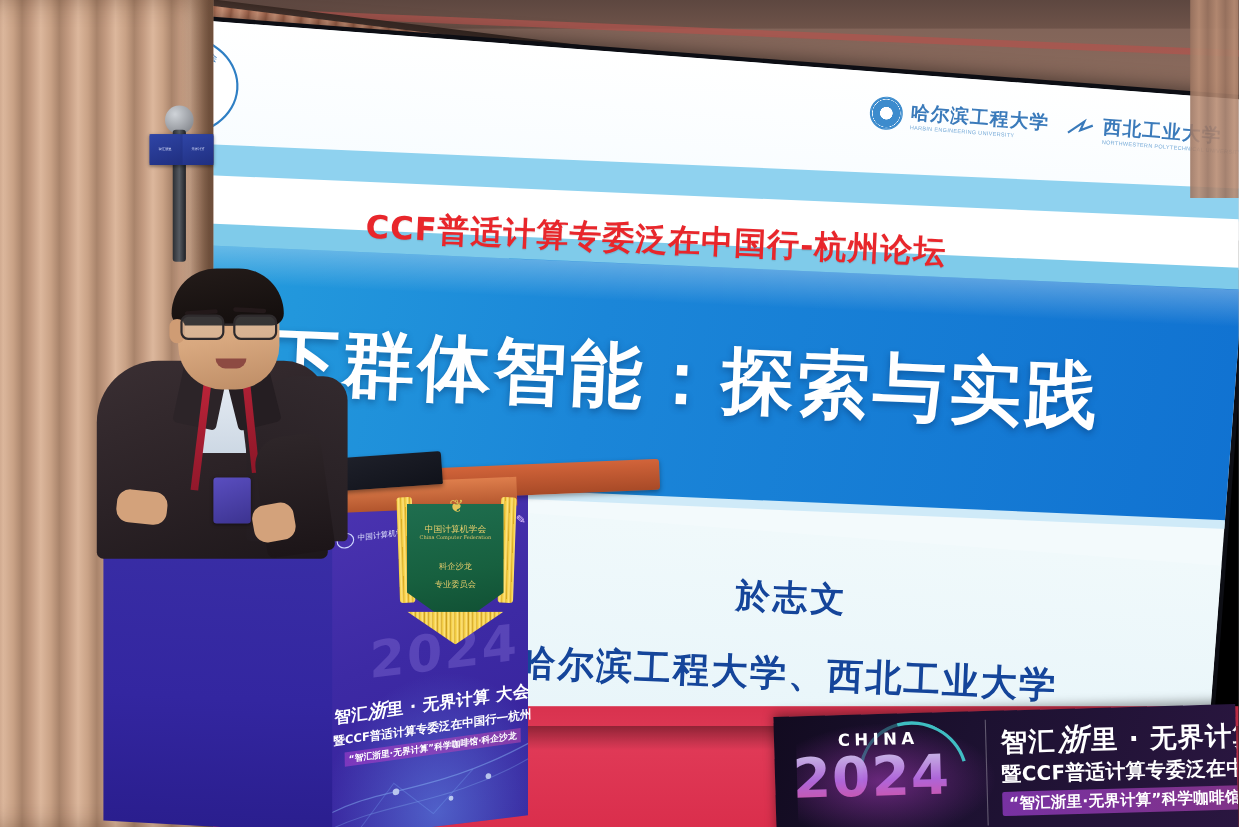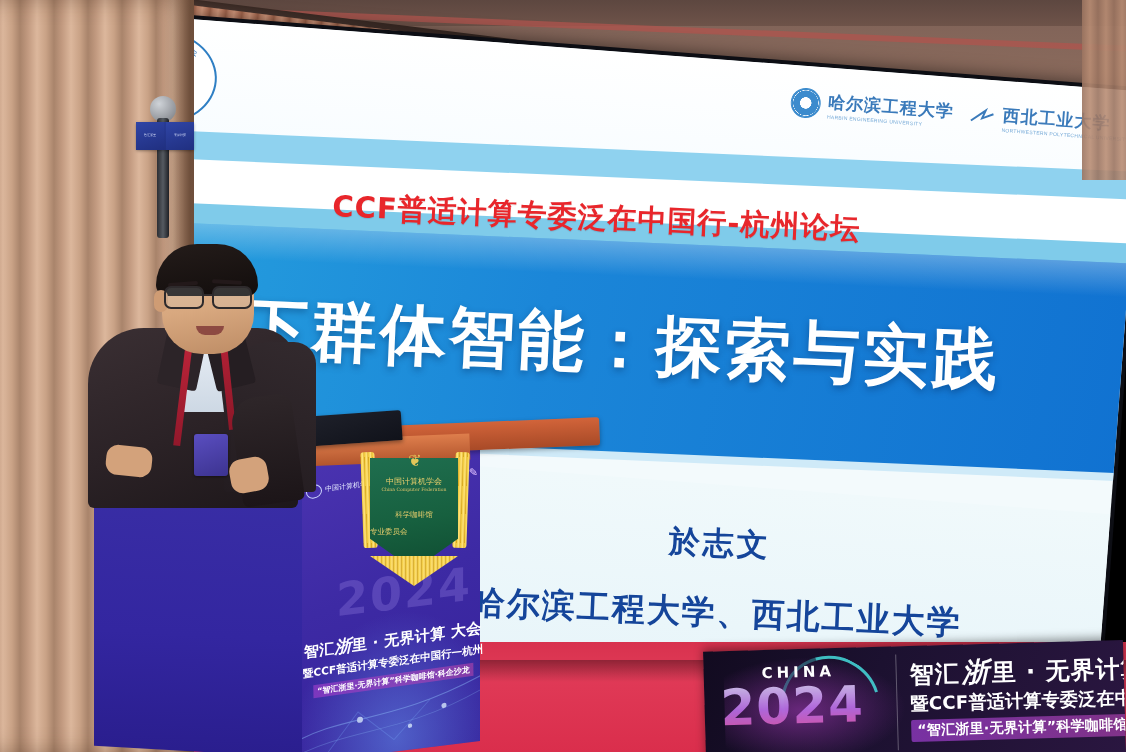--- a/index.html
+++ b/index.html
@@ -347,21 +347,21 @@
   .pennant-crest {
     position:absolute; left:44px; top:-2px; width:26px; height:22px;
     color:#e3c659; font-size:16px; text-align:center; line-height:22px;
   }
   .pen-t1 { position:absolute; left:12px; top:24px; width:88px; text-align:center;
             font-size:8px; color:#e9cf6c; font-family:"DejaVu Sans",sans-serif; }
   .pen-t2 { position:absolute; left:12px; top:35px; width:88px; text-align:center;
             font-size:4.6px; color:#d9c26a; font-family:"DejaVu Serif",serif; }
   .pen-t3 { position:absolute; left:12px; top:58px; width:88px; text-align:center;
             font-size:7.5px; color:#e4cc6b; font-family:"DejaVu Sans",sans-serif; }
-  .pen-t4 { position:absolute; left:12px; top:75px; width:88px; text-align:left;
+  .pen-t4 { position:absolute; left:12px; top:75px; width:88px; text-align:center;
             font-size:7.5px; color:#e4cc6b; font-family:Liberation Sans, sans-serif; }
   .tassel {
     position:absolute; top:0px; width:14px; height:96px;
     background:repeating-linear-gradient(90deg,#f0c93c 0px,#ffe37a 2px,#d9a91e 4px);
     border-radius:3px;
   }
   .tassel.left  { left:4px;  transform:rotate(-2deg); }
   .tassel.right { left:96px; transform:rotate(2deg); }
   .pennant-fringe {
     position:absolute; left:12px; top:104px; width:88px; height:30px;
@@ -632,21 +632,21 @@
     </div>
   </div>
 
   <div class="pennant">
     <div class="tassel left"></div>
     <div class="tassel right"></div>
     <div class="pennant-body"></div>
     <div class="pennant-crest">❦</div>
     <div class="pen-t1">中国计算机学会</div>
     <div class="pen-t2">China Computer Federation</div>
-    <div class="pen-t3">科学咖啡馆</div>
+    <div class="pen-t3">科企沙龙</div>
     <div class="pen-t4">专业委员会</div>
     <div class="pennant-fringe"></div>
   </div>
 
   <div class="laptop">
     <div class="laptop-lid"></div>
   </div>
 
   <div class="speaker">
     <div class="sp-body"></div>

